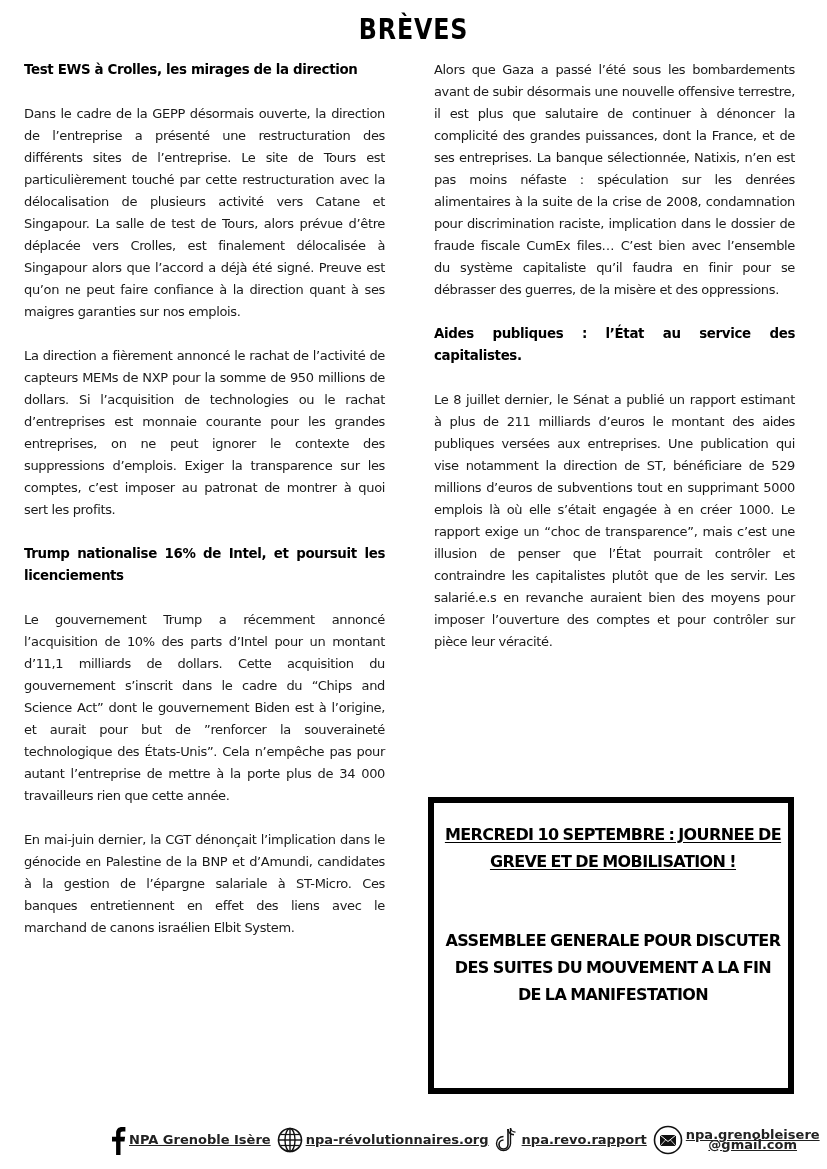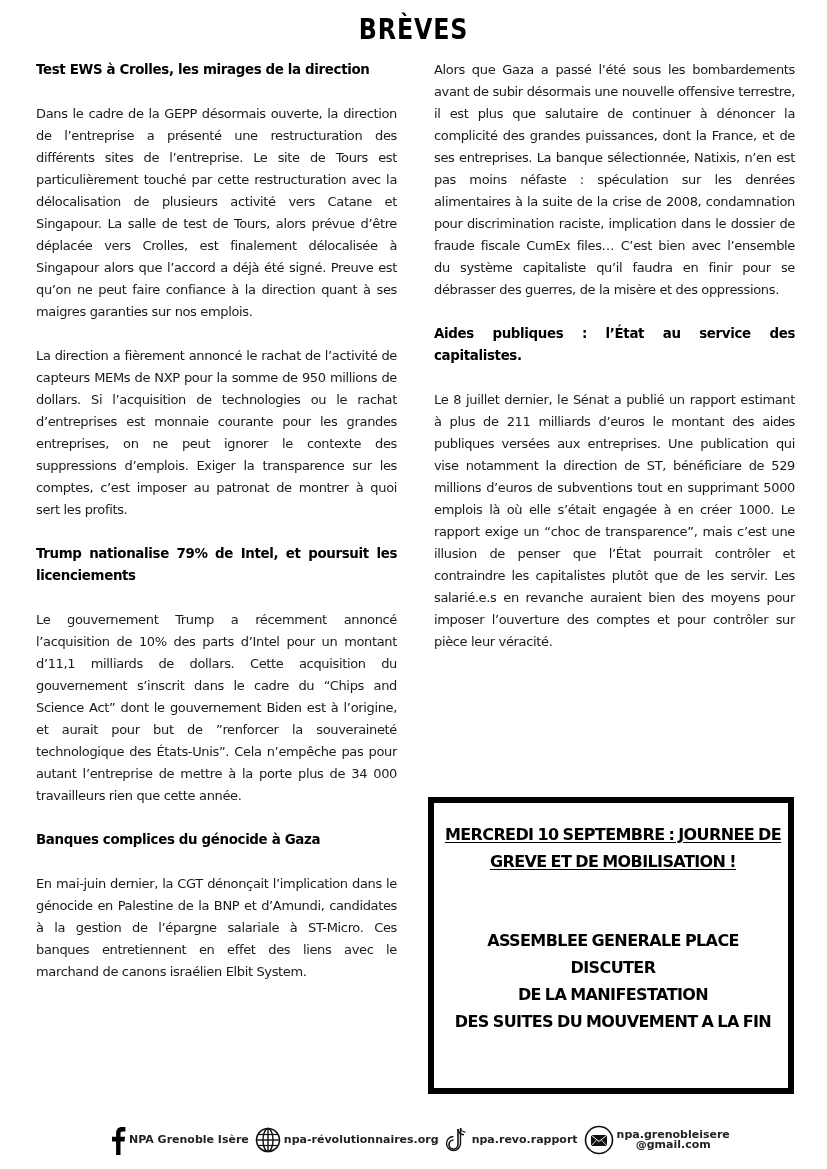--- a/index.html
+++ b/index.html
@@ -18,21 +18,21 @@
       font-size: 29px;
       letter-spacing: 1px;
       transform: scaleX(0.82);
       color: #000;
     }
     .col {
       position: absolute;
       top: 59px;
       width: 361px;
     }
-    .col-left { left: 36px; }
+    .col-left { left: 24px; }
     .col-right { left: 434px; }
     .article { }
     .heading {
       font-family: "DejaVu Sans", sans-serif;
       font-weight: bold;
       font-size: 13.4px;
       line-height: 22px;
       letter-spacing: -0.35px;
       text-align: justify;
       color: #000;
@@ -69,69 +69,69 @@
     .notice-line.underline span { text-decoration: underline; text-underline-offset: 2px; }
     .notice-gap { height: 26px; }
 
     .footer {
       position: absolute;
       top: 1117px; left: 110px;
       width: 600px; height: 45px;
       display: flex; align-items: center;
       font-family: "DejaVu Sans", sans-serif;
       font-weight: bold;
-      font-size: 11px;
+      font-size: 13px;
       color: #222;
+      text-decoration: underline;
     }
     .footer-item { display: flex; align-items: center; margin-right: 6px; }
     .footer-item .ficon { display: inline-flex; align-items: center; justify-content: center; margin-right: 3px; }
     .footer-label { white-space: nowrap; }
     .footer-label.two-line { text-align: center; line-height: 10px; }
   </style>
 </head>
 <body>
 
 <h1 class="page-title">BRÈVES</h1>
 
 <div class="col col-left">
   <div class="article">
     <div class="heading">Test EWS à Crolles, les mirages de la direction</div>
     <div class="body">Dans le cadre de la GEPP désormais ouverte, la direction de l’entreprise a présenté une restructuration des différents sites de l’entreprise. Le site de Tours est particulièrement touché par cette restructuration avec la délocalisation de plusieurs activité vers Catane et Singapour. La salle de test de Tours, alors prévue d’être déplacée vers Crolles, est finalement délocalisée à Singapour alors que l’accord a déjà été signé. Preuve est qu’on ne peut faire confiance à la direction quant à ses maigres garanties sur nos emplois.</div>
   </div>
   <div class="article">
     <div class="body">La direction a fièrement annoncé le rachat de l’activité de capteurs MEMs de NXP pour la somme de 950 millions de dollars. Si l’acquisition de technologies ou le rachat d’entreprises est monnaie courante pour les grandes entreprises, on ne peut ignorer le contexte des suppressions d’emplois. Exiger la transparence sur les comptes, c’est imposer au patronat de montrer à quoi sert les profits.</div>
   </div>
   <div class="article">
-    <div class="heading">Trump nationalise 79% de Intel, et poursuit les licenciements</div>
+    <div class="heading">Trump nationalise 16% de Intel, et poursuit les licenciements</div>
     <div class="body">Le gouvernement Trump a récemment annoncé l’acquisition de 10% des parts d’Intel pour un montant d’11,1 milliards de dollars. Cette acquisition du gouvernement s’inscrit dans le cadre du “Chips and Science Act” dont le gouvernement Biden est à l’origine, et aurait pour but de ”renforcer la souveraineté technologique des États-Unis”. Cela n’empêche pas pour autant l’entreprise de mettre à la porte plus de 34 000 travailleurs rien que cette année.</div>
   </div>
   <div class="article">
-    <div class="heading">Banques complices du génocide à Gaza</div>
     <div class="body">En mai-juin dernier, la CGT dénonçait l’implication dans le génocide en Palestine de la BNP et d’Amundi, candidates à la gestion de l’épargne salariale à ST-Micro. Ces banques entretiennent en effet des liens avec le marchand de canons israélien Elbit System.</div>
   </div>
 </div>
 
 <div class="col col-right">
   <div class="article art-continued">
     <div class="body">Alors que Gaza a passé l’été sous les bombardements avant de subir désormais une nouvelle offensive terrestre, il est plus que salutaire de continuer à dénoncer la complicité des grandes puissances, dont la France, et de ses entreprises. La banque sélectionnée, Natixis, n’en est pas moins néfaste : spéculation sur les denrées alimentaires à la suite de la crise de 2008, condamnation pour discrimination raciste, implication dans le dossier de fraude fiscale CumEx files… C’est bien avec l’ensemble du système capitaliste qu’il faudra en finir pour se débrasser des guerres, de la misère et des oppressions.</div>
   </div>
   <div class="article">
     <div class="heading">Aides publiques : l’État au service des capitalistes.</div>
     <div class="body">Le 8 juillet dernier, le Sénat a publié un rapport estimant à plus de 211 milliards d’euros le montant des aides publiques versées aux entreprises. Une publication qui vise notamment la direction de ST, bénéficiare de 529 millions d’euros de subventions tout en supprimant 5000 emplois là où elle s’était engagée à en créer 1000. Le rapport exige un “choc de transparence”, mais c’est une illusion de penser que l’État pourrait contrôler et contraindre les capitalistes plutôt que de les servir. Les salarié.e.s en revanche auraient bien des moyens pour imposer l’ouverture des comptes et pour contrôler sur pièce leur véracité.</div>
   </div>
 </div>
 
 <div class="notice-box">
   <div class="notice-line underline"><span>MERCREDI 10 SEPTEMBRE : JOURNEE DE</span></div>
   <div class="notice-line underline"><span>GREVE ET DE MOBILISATION !</span></div>
   <div class="notice-gap"></div>
   <div class="notice-gap"></div>
-  <div class="notice-line">ASSEMBLEE GENERALE PLACE DISCUTER</div>
+  <div class="notice-line">ASSEMBLEE GENERALE POUR DISCUTER</div>
+  <div class="notice-line">DES SUITES DU MOUVEMENT A LA FIN</div>
   <div class="notice-line">DE LA MANIFESTATION</div>
-  <div class="notice-line">DES SUITES DU MOUVEMENT A LA FIN</div>
 </div>
 
 <div class="footer">
   <div class="footer-item">
     <span class="ficon">
       <svg width="16" height="30" viewBox="0 0 16 30">
         <path d="M10.5 30V16.5h4l.6-4.8h-4.6V8.7c0-1.4.4-2.3 2.4-2.3h2.5V2.1C15 2 13.6 1.9 12 1.9c-3.5 0-5.9 2.1-5.9 6v3.8H2v4.8h4.1V30z" fill="#000"></path>
       </svg>
     </span>
     <span class="footer-label">NPA Grenoble Isère</span>

